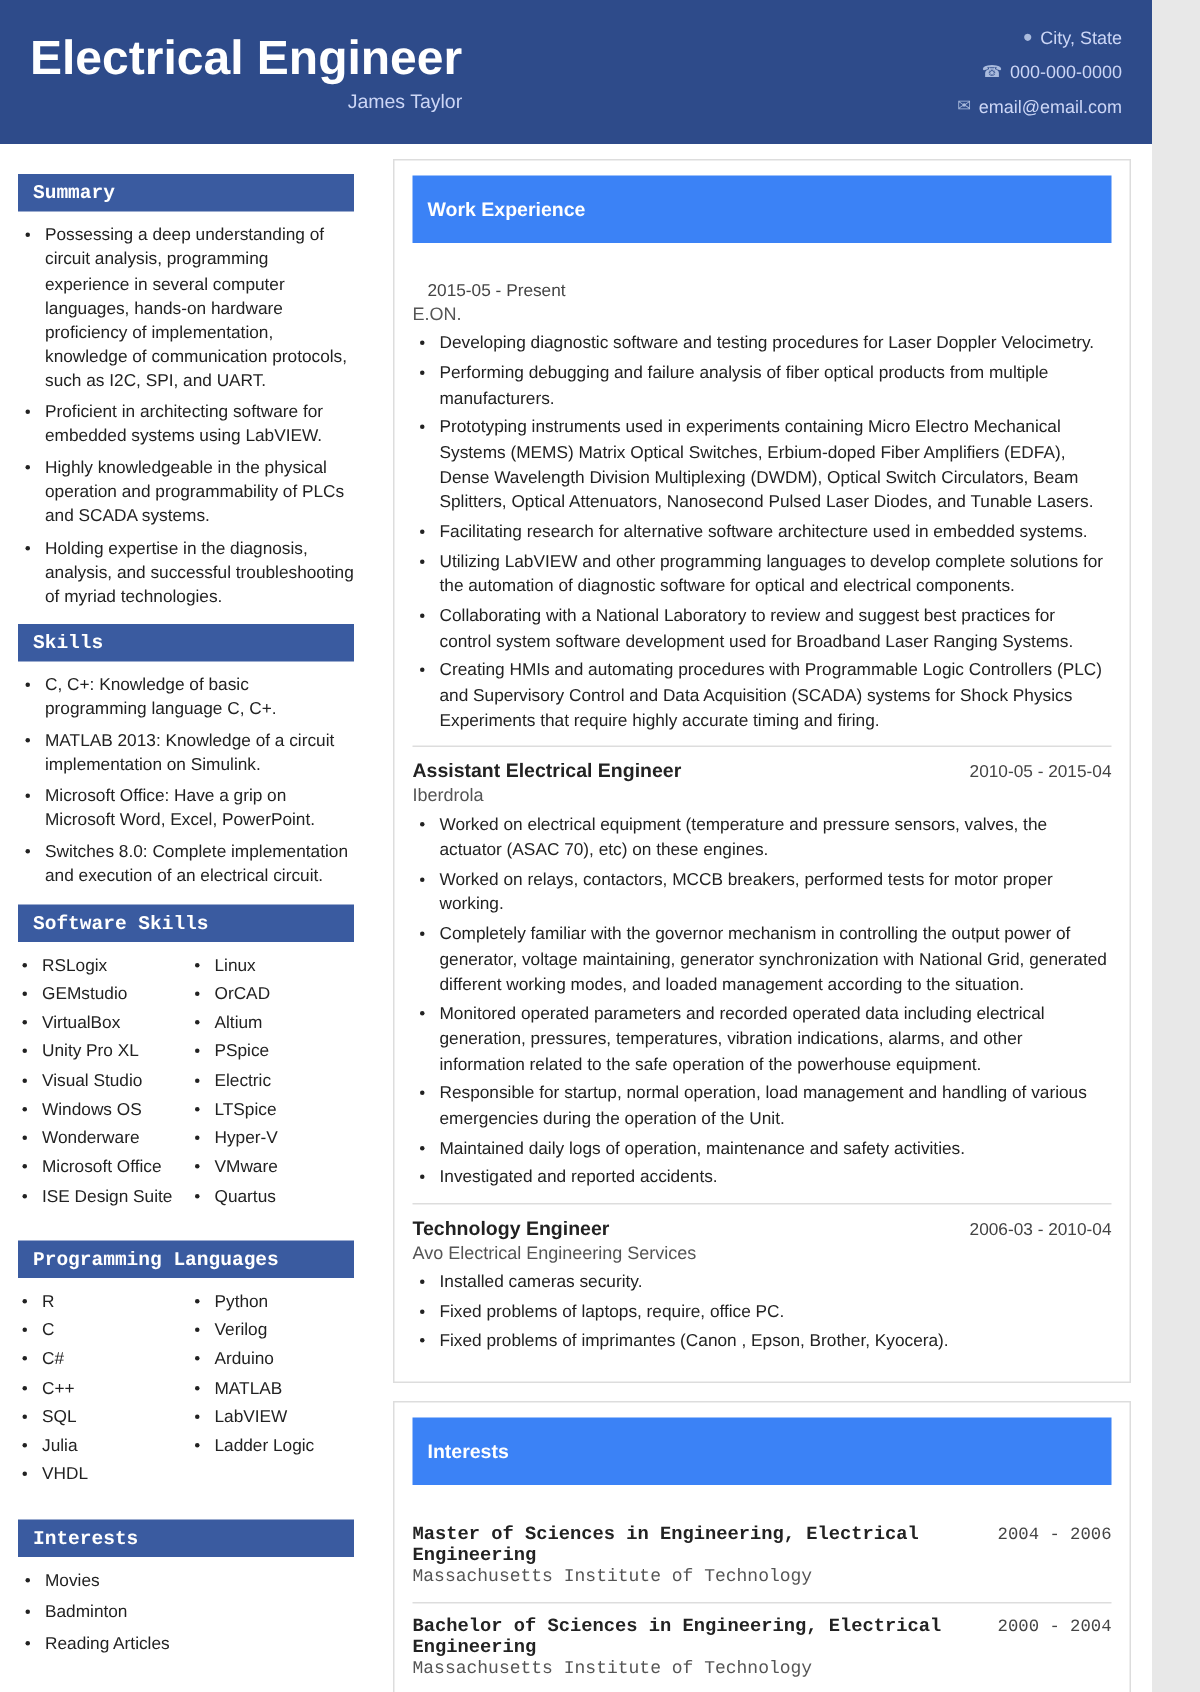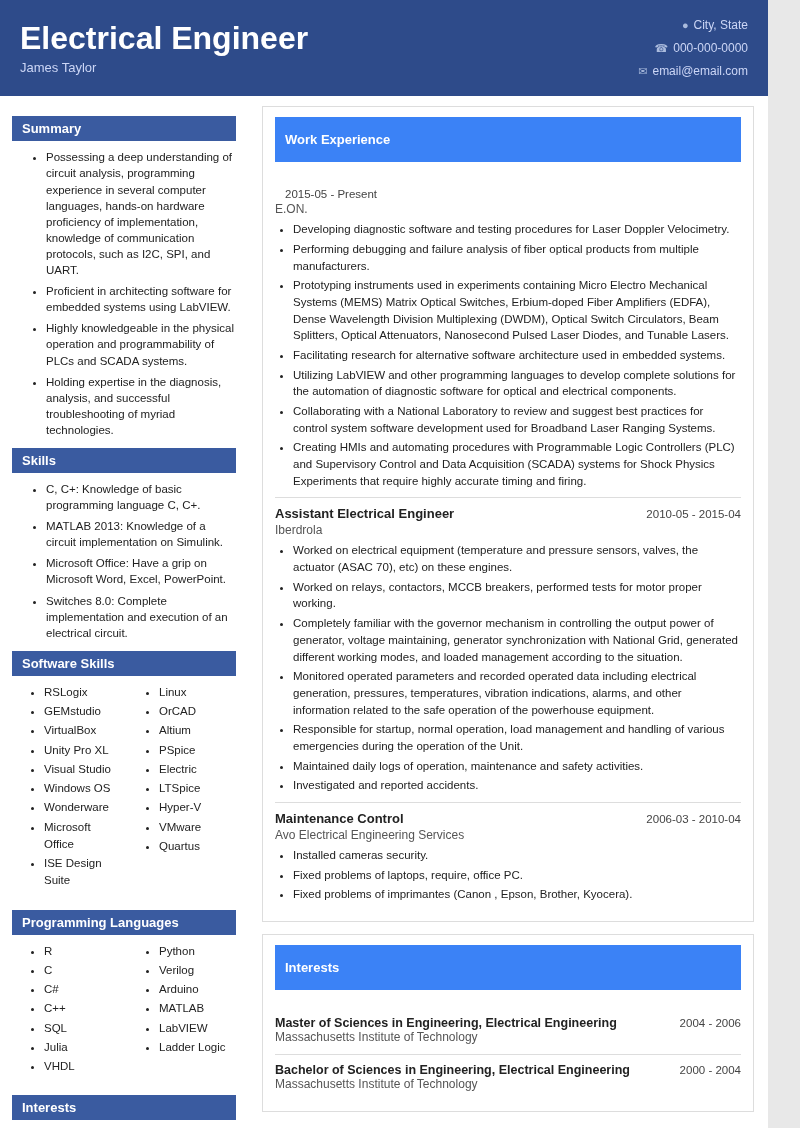--- a/index.html
+++ b/index.html
@@ -28,20 +28,21 @@
     .header-left .title {
       font-size: 32px;
       font-weight: bold;
       color: #fff;
       line-height: 1.1;
     }
     .header-left .subtitle {
       font-size: 13px;
       color: #ccd6f6;
       margin-top: 4px;
+      text-align: right;
     }
     .header-right {
       text-align: right;
       font-size: 12px;
       color: #ccd6f6;
       line-height: 1.9;
     }
     .header-right .contact-item {
       display: flex;
       align-items: center;
@@ -67,31 +68,31 @@
       padding: 10px 12px;
     }
     .section-title {
       background: #3a5ba0;
       color: #fff;
       font-size: 13px;
       font-weight: bold;
       padding: 5px 10px;
       margin-bottom: 8px;
       margin-top: 10px;
+      font-family: Liberation Mono, monospace;
     }
     .sidebar ul {
       list-style: disc;
       padding-left: 18px;
       margin-bottom: 8px;
     }
     .sidebar ul li {
       margin-bottom: 5px;
       font-size: 11.5px;
       line-height: 1.4;
-      margin-left: 16px;
     }
     .skills-list {
       list-style: disc;
       padding-left: 18px;
     }
     .skills-list li {
       margin-bottom: 4px;
       font-size: 11.5px;
       line-height: 1.4;
     }
@@ -162,20 +163,21 @@
       padding-left: 18px;
       margin-bottom: 8px;
     }
     .job-bullets li {
       font-size: 11.5px;
       line-height: 1.45;
       margin-bottom: 3px;
     }
     .edu-item {
       margin-bottom: 10px;
+      font-family: Liberation Mono, monospace;
     }
     .edu-header {
       display: flex;
       justify-content: space-between;
       align-items: baseline;
     }
     .edu-degree {
       font-size: 12.5px;
       font-weight: bold;
       flex: 1;
@@ -330,21 +332,21 @@
           <li>Completely familiar with the governor mechanism in controlling the output power of generator, voltage maintaining, generator synchronization with National Grid, generated different working modes, and loaded management according to the situation.</li>
           <li>Monitored operated parameters and recorded operated data including electrical generation, pressures, temperatures, vibration indications, alarms, and other information related to the safe operation of the powerhouse equipment.</li>
           <li>Responsible for startup, normal operation, load management and handling of various emergencies during the operation of the Unit.</li>
           <li>Maintained daily logs of operation, maintenance and safety activities.</li>
           <li>Investigated and reported accidents.</li>
         </ul>
 
         <hr class="divider">
 
         <div class="job-header">
-          <div class="job-title">Maintenance Control</div>
+          <div class="job-title">Technology Engineer</div>
           <div class="job-dates">2006-03 - 2010-04</div>
         </div>
         <div class="company-name">Avo Electrical Engineering Services</div>
         <ul class="job-bullets">
           <li>Installed cameras security.</li>
           <li>Fixed problems of laptops, require, office PC.</li>
           <li>Fixed problems of imprimantes (Canon , Epson, Brother, Kyocera).</li>
         </ul>
       </div>
 

